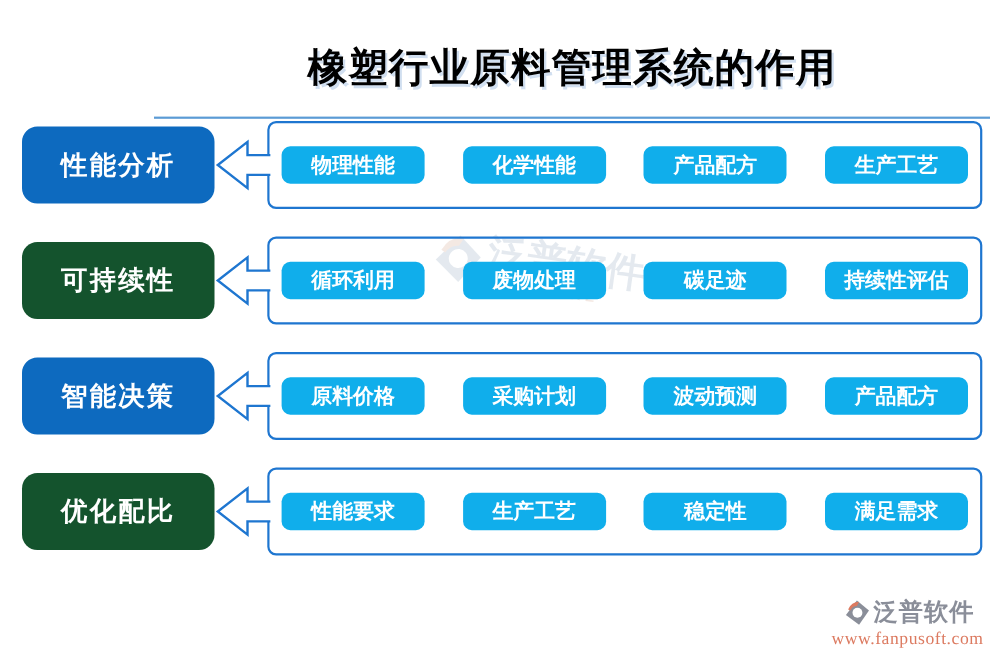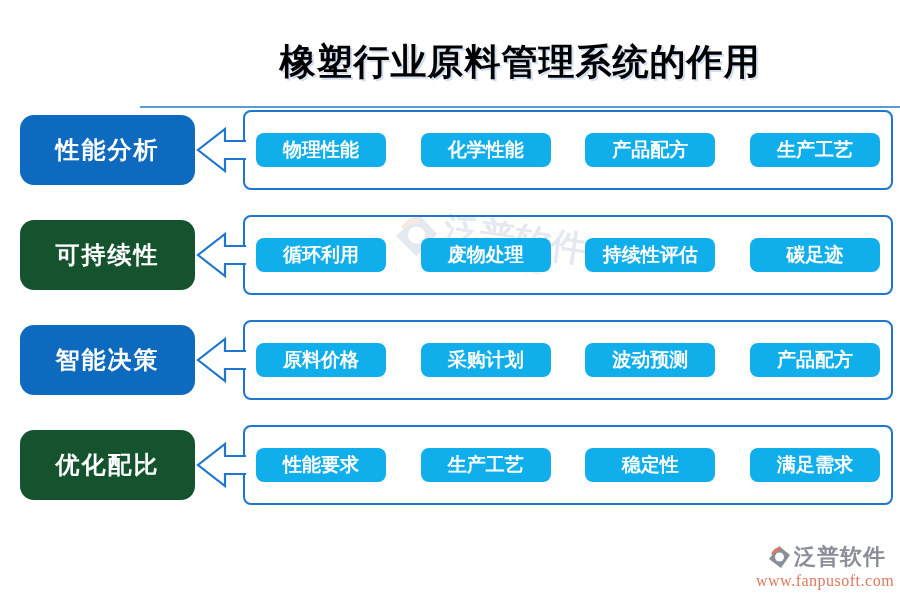--- a/index.html
+++ b/index.html
@@ -167,22 +167,22 @@
   </div>
 
   <div class="row">
     <div class="row-label light">可持续性</div>
     <svg class="arrow-svg" viewBox="0 0 50 48">
       <path d="M50,15 L29,15 L29,3 L2,24 L29,45 L29,33 L50,33" fill="#ffffff" stroke="#1e76d0" stroke-width="2.2" stroke-linejoin="miter"></path>
     </svg>
     <div class="items-box">
       <div class="item-node">循环利用</div>
       <div class="item-node">废物处理</div>
+      <div class="item-node">碳足迹</div>
       <div class="item-node">持续性评估</div>
-      <div class="item-node">碳足迹</div>
     </div>
   </div>
 
   <div class="row">
     <div class="row-label dark">智能决策</div>
     <svg class="arrow-svg" viewBox="0 0 50 48">
       <path d="M50,15 L29,15 L29,3 L2,24 L29,45 L29,33 L50,33" fill="#ffffff" stroke="#1e76d0" stroke-width="2.2" stroke-linejoin="miter"></path>
     </svg>
     <div class="items-box">
       <div class="item-node">原料价格</div>

